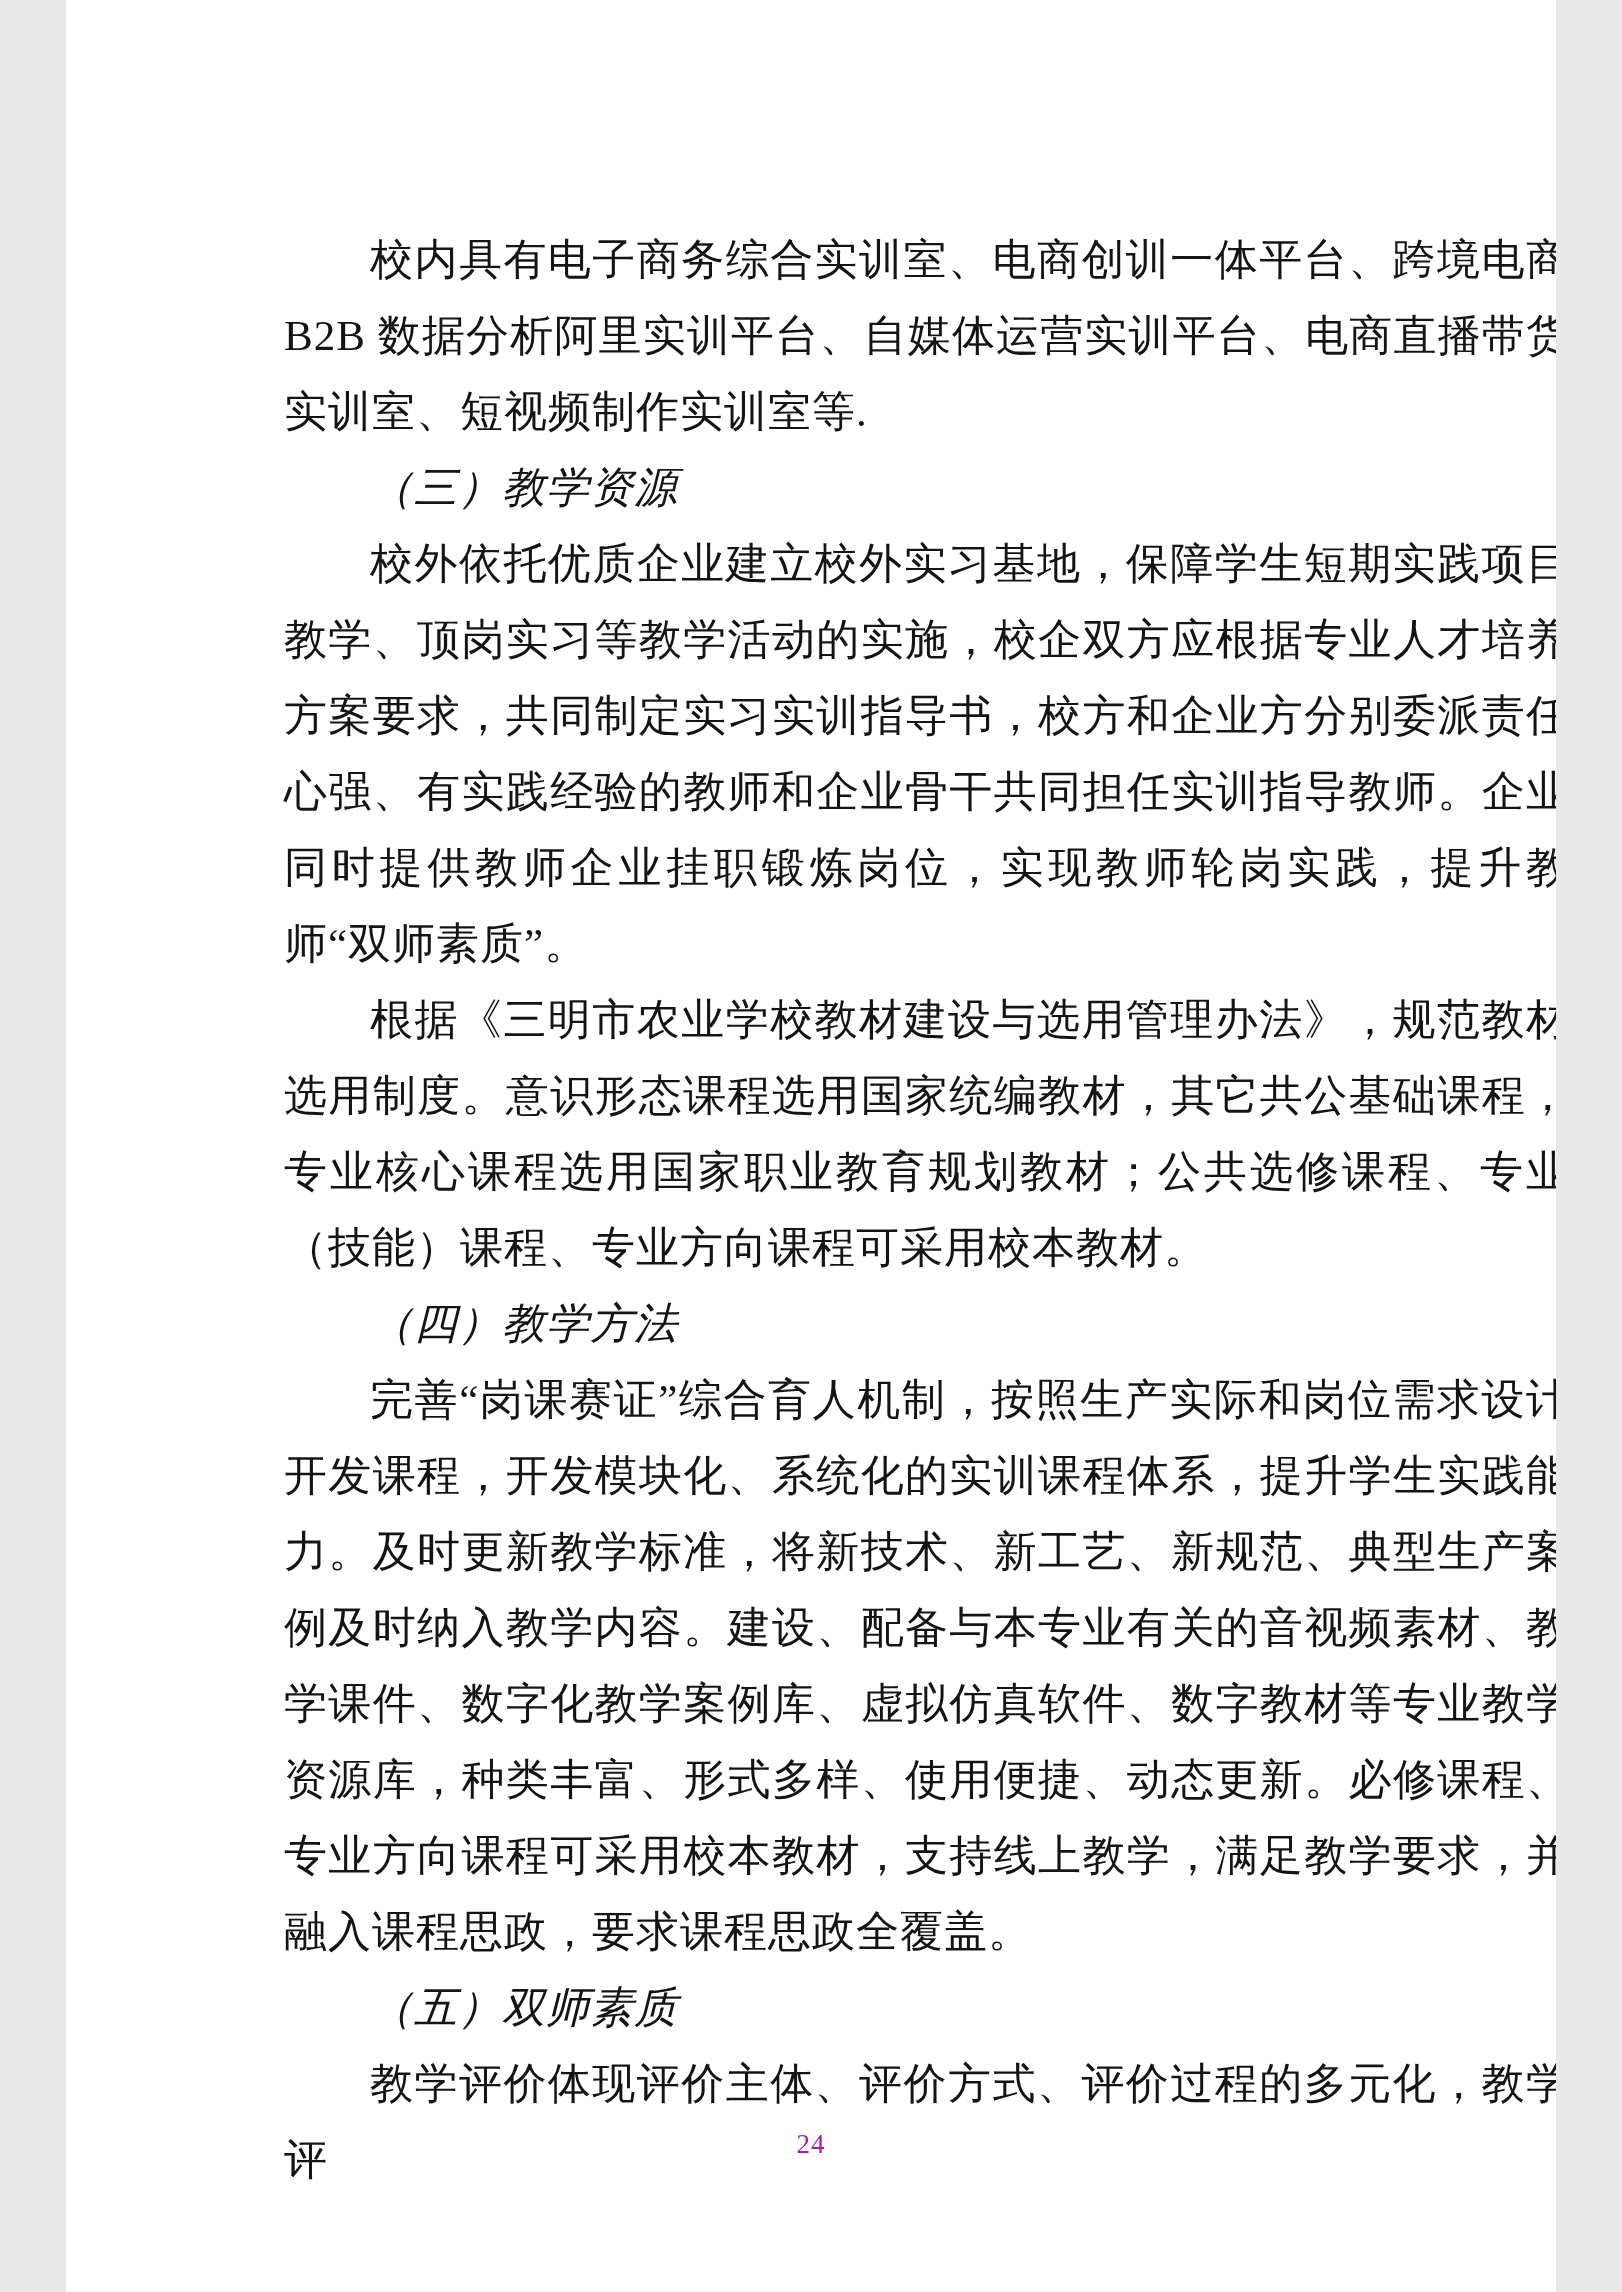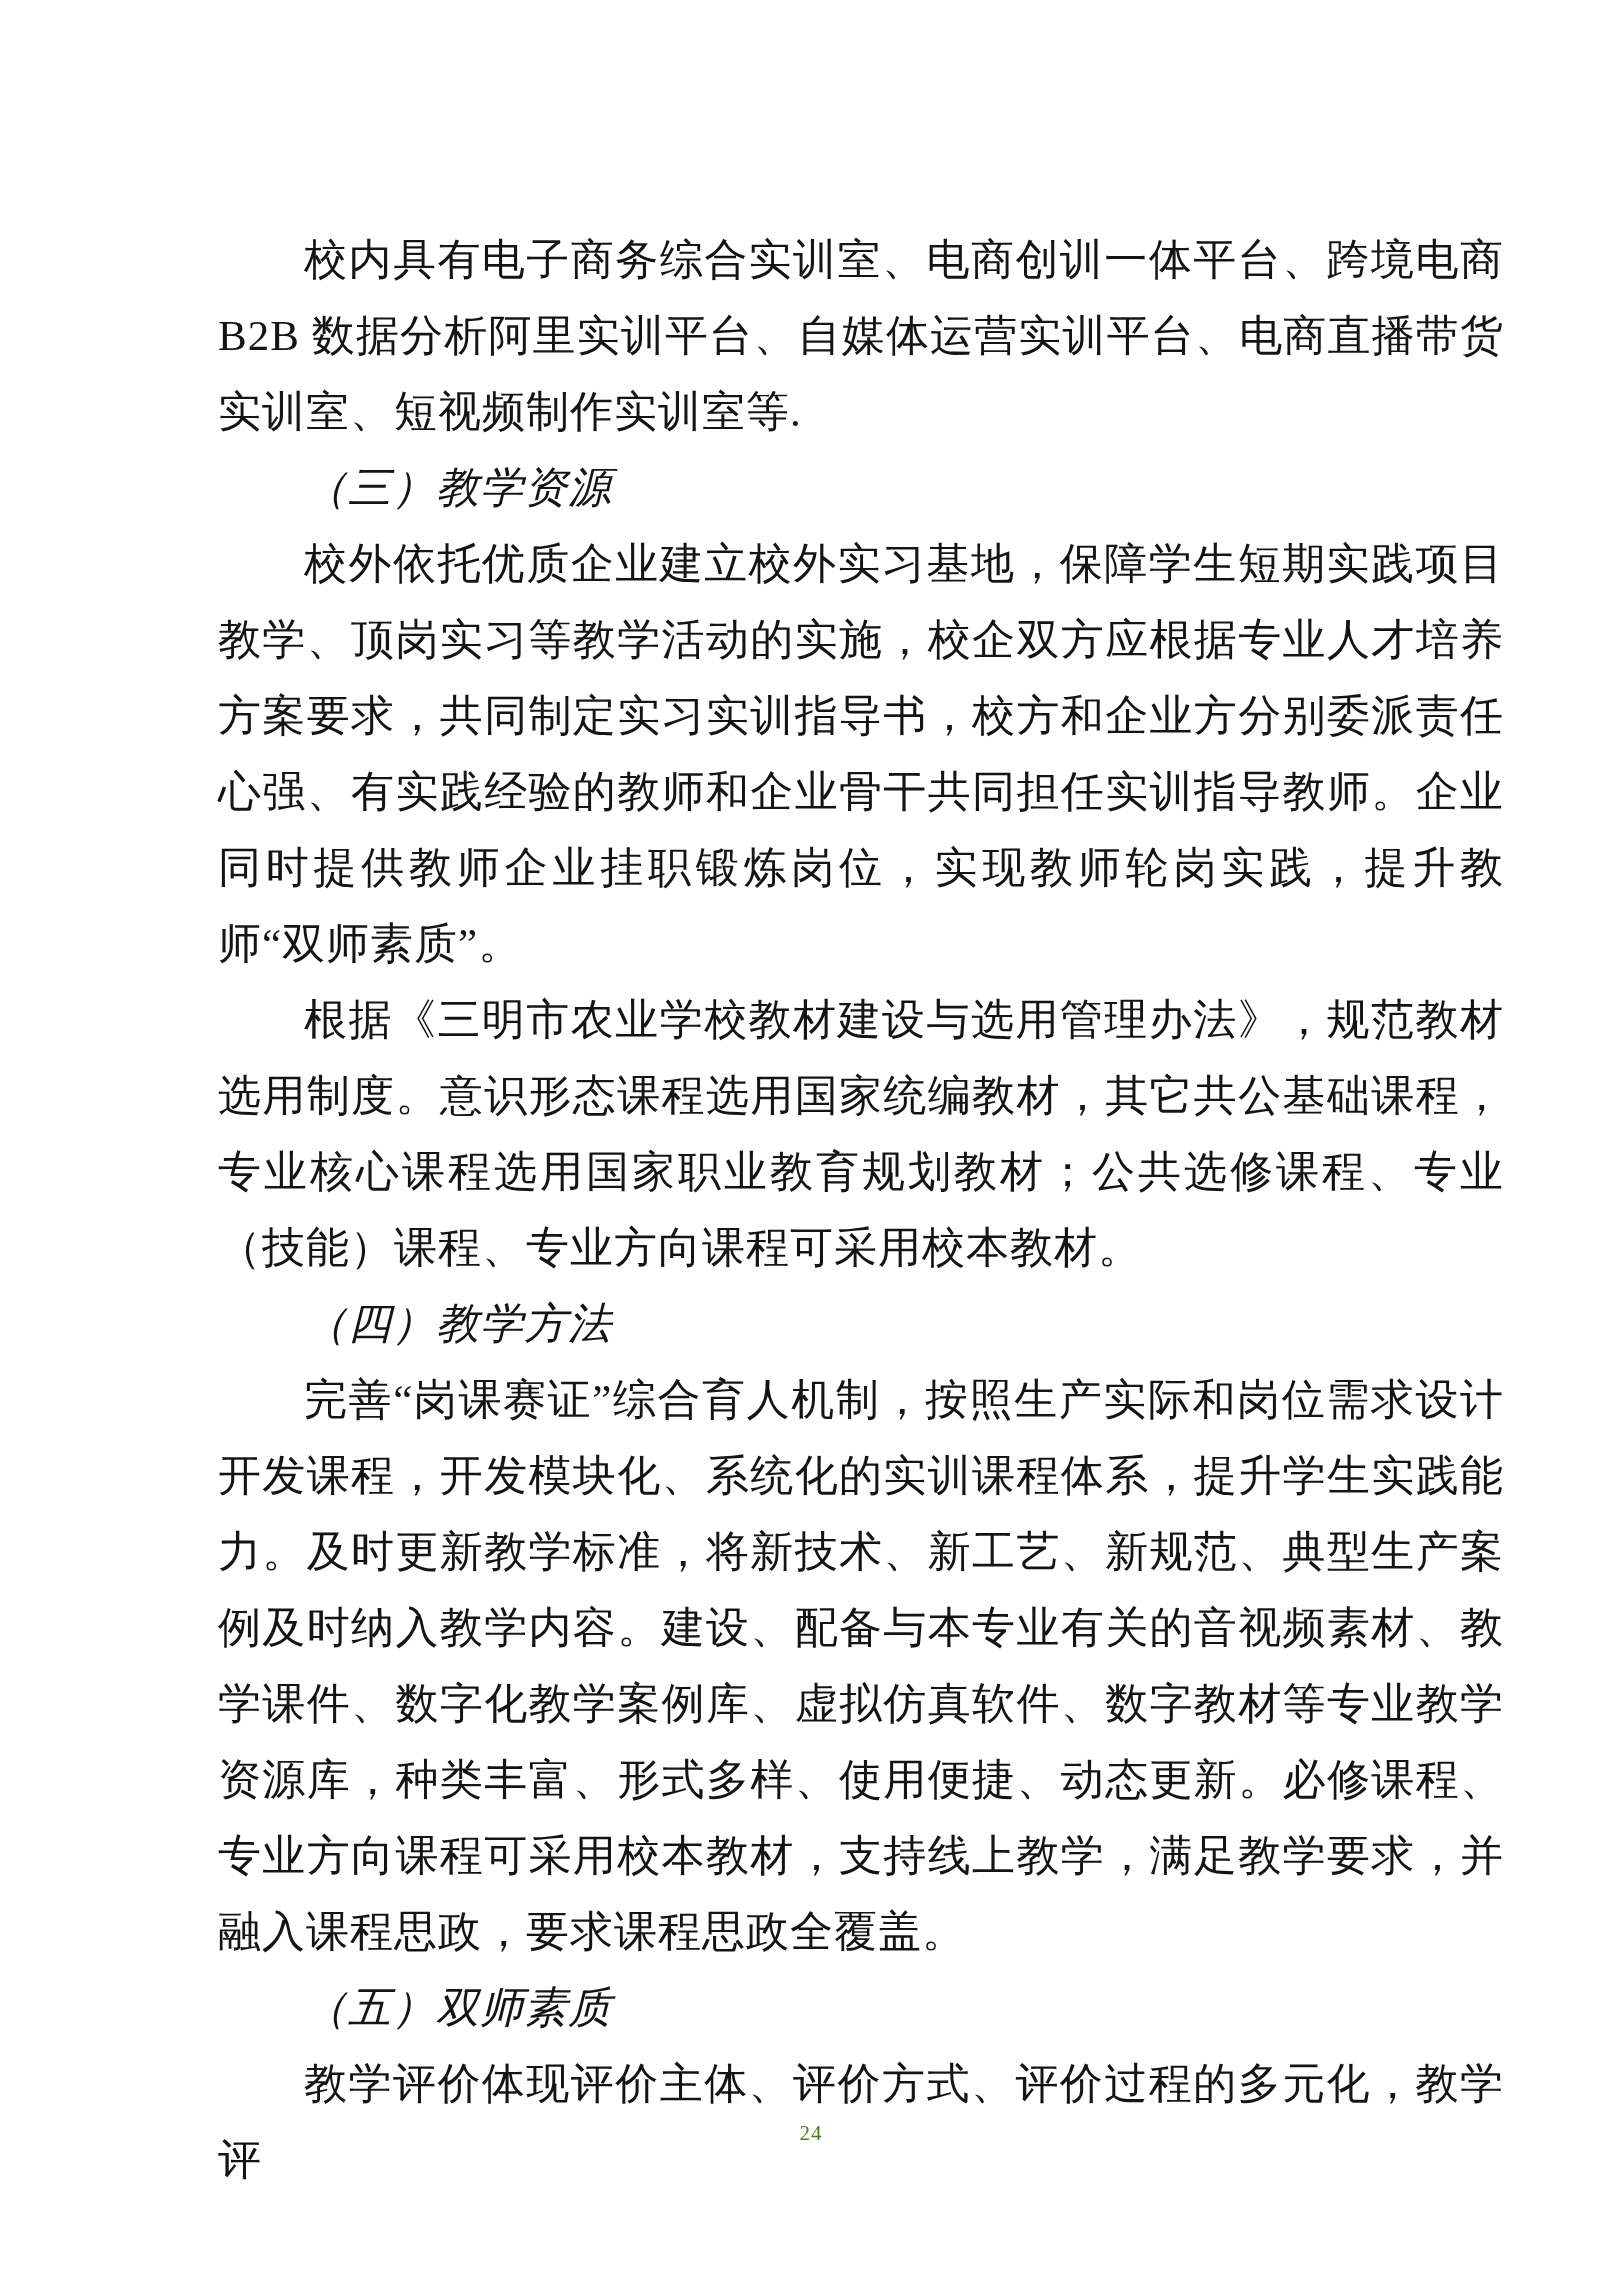--- a/index.html
+++ b/index.html
@@ -2,21 +2,21 @@
 <html><head>
 <meta charset="utf-8">
 <style>
   html, body {
     margin: 0;
     padding: 0;
     background: #e8e8e8;
   }
   .page {
     position: relative;
-    width: 1622px;
+    width: 1490px;
     height: 2293px;
     margin: 0 auto;
     background: #ffffff;
     font-family: "Liberation Serif", "DejaVu Serif", serif;
     color: #141414;
     overflow: hidden;
   }
   .content {
     position: absolute;
     left: 218px;
@@ -39,23 +39,24 @@
   }
   .page-footer {
     position: absolute;
     left: 0;
     right: 0;
     top: 2121px;
     text-align: center;
   }
   .page-number {
     display: inline-block;
-    font-size: 21px;
+    font-size: 27px;
     letter-spacing: 1px;
-    color: #4d7c0f;
+    color: #a21caf;
+    margin-top: 8px;
   }
 </style>
 </head>
 <body>
 
 <div class="page">
   <main class="content" id="paragraphs">
       <p class="para body-text">校内具有电子商务综合实训室、电商创训一体平台、跨境电商B2B 数据分析阿里实训平台、自媒体运营实训平台、电商直播带货实训室、短视频制作实训室等.</p>
       <p class="para heading">（三）教学资源</p>
       <p class="para body-text">校外依托优质企业建立校外实习基地，保障学生短期实践项目教学、顶岗实习等教学活动的实施，校企双方应根据专业人才培养方案要求，共同制定实习实训指导书，校方和企业方分别委派责任心强、有实践经验的教师和企业骨干共同担任实训指导教师。企业同时提供教师企业挂职锻炼岗位，实现教师轮岗实践，提升教师“双师素质”。</p>

